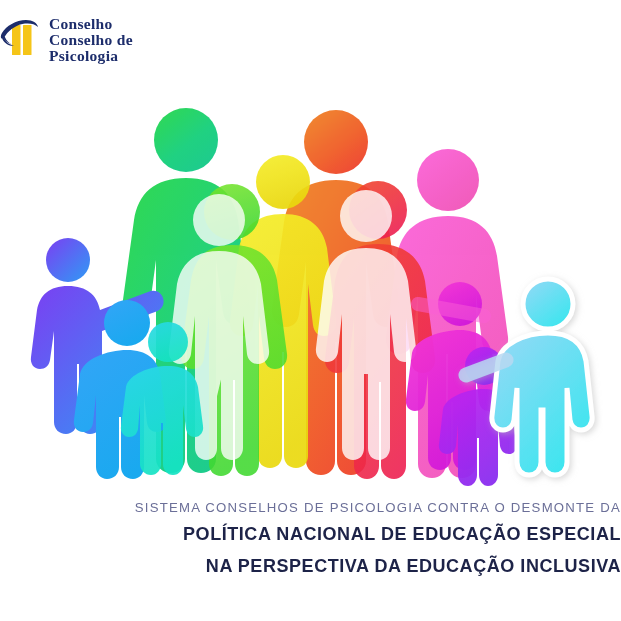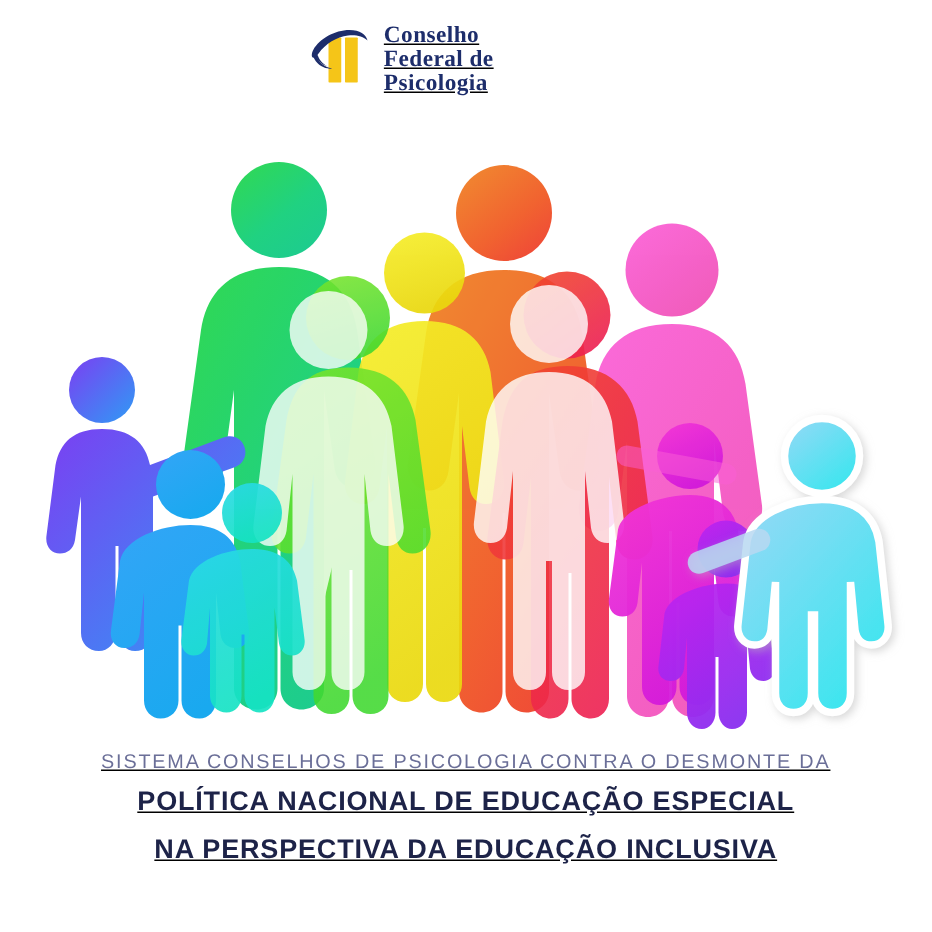--- a/index.html
+++ b/index.html
@@ -22,24 +22,22 @@
     background: #ffffff;
   }
 
   
   .logo-block {
     position: absolute;
     top: 16px;
     left: 0;
     width: 536px;
     display: flex;
-    justify-content: center;
     align-items: center;
     gap: 9px;
-    text-decoration: underline;
   }
   .logo-mark {
     position: relative;
     width: 40px;
     height: 46px;
     flex: 0 0 auto;
   }
   .logo-wordmark {
     display: flex;
     flex-direction: column;
@@ -63,22 +61,21 @@
     height: 395px;
   }
   .illustration svg { display: block; width: 100%; height: 100%; }
 
   
   .text-block {
     position: absolute;
     left: 0;
     top: 500px;
     width: 621px;
-    text-align: center;
-    text-decoration: underline;
+    text-align: right;
   }
   .eyebrow {
     font-family: "Liberation Sans", sans-serif;
     font-size: 13.2px;
     font-weight: 400;
     letter-spacing: 1.22px;
     color: #6b6f98;
     line-height: 1.25;
     white-space: nowrap;
   }
@@ -112,21 +109,21 @@
                  C0.6 21.5, 0.4 18.8, 2 16 Z" fill="#1d2d6b"></path>
         <path d="M2.2 17.5 C3.6 22.5, 7.4 26.3, 12.2 27.4 C8.8 26.2, 6.2 23.6, 5 20.3
                  C4.2 18.2, 3.2 17.2, 2.2 17.5 Z" fill="#1d2d6b"></path>
         <path d="M3 18.2 C4.8 24, 9 28, 14.4 28.6 C10.2 29.4, 5.2 27, 2.6 22.4
                  C1.6 20.6, 2 18.3, 3 18.2 Z" fill="#1d2d6b"></path>
       </svg>
     </div>
 
     <div class="logo-wordmark">
       <span class="logo-line">Conselho</span>
-      <span class="logo-line">Federal de</span>
+      <span class="logo-line">Conselho de</span>
       <span class="logo-line">Psicologia</span>
     </div>
   </div>
 
   <div class="illustration">
     <svg viewBox="0 0 585 395" xmlns="http://www.w3.org/2000/svg" aria-hidden="true">
       <defs>
 
         <linearGradient id="gChildPurple" x1="0" y1="0" x2="1" y2="1">
           <stop offset="0%" stop-color="#7b3ff2"></stop>

